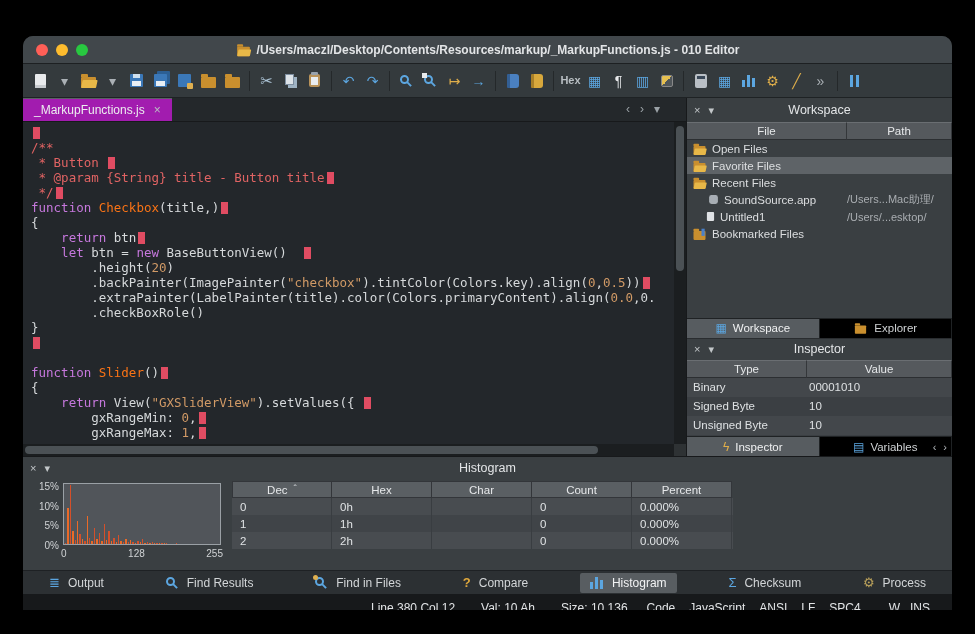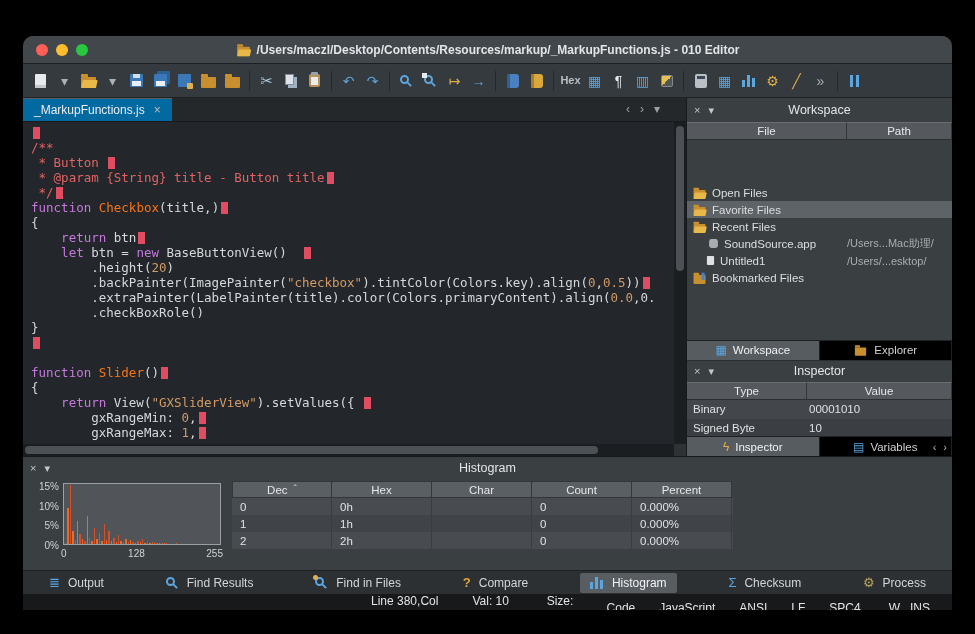--- a/index.html
+++ b/index.html
@@ -68,21 +68,21 @@
   .s-app { width:11px; height:11px; background:#a8aeb4; border-radius:3px; }
   .s-file { width:9px; height:11px; background:#dfe2e5; border-radius:1px; }
   .ttl { transform:scale(.85); }
 
   
   .main { height:358px; display:flex; flex:0 0 auto; }
   .left { width:663px; display:flex; flex-direction:column; position:relative; }
 
   .tabbar { height:24px; background:#24282b; border-bottom:1px solid #17191b;
             display:flex; align-items:flex-end; position:relative; }
-  .tab { height:23px; background:#0369a1; color:#eceeef; font-size:12px;
+  .tab { height:23px; background:#a21caf; color:#eceeef; font-size:12px;
          display:flex; align-items:center; gap:9px; padding:4px 11px; border-top:1px solid #5a6065; }
   .tabx { color:#b9bfc3; font-size:12px; }
   .tabnav { position:absolute; right:26px; top:5px; display:flex; gap:10px; }
   .tnav { color:#9aa1a6; font-size:12px; line-height:1; }
 
   .editor { height:322px; background:#23272b; padding:3px 0 0 8px; overflow:hidden;
             font-family:"DejaVu Sans Mono", monospace; font-size:12.5px; }
   .cl { height:15px; white-space:pre; line-height:15px; }
   .tk-c { color:#e06363; } .tk-k { color:#c678dd; } .tk-f { color:#f97316; }
   .tk-s { color:#d19a66; } .tk-n { color:#d19a66; } .tk-p { color:#d6d9db; }
@@ -101,21 +101,21 @@
   .pc { color:#c3c7ca; font-size:11px; line-height:1; }
   .ptitle { margin:0 auto; color:#e3e5e7; font-size:12.5px; }
 
   .thead { display:flex; height:18px; flex:0 0 auto; }
   .th { background:#55595d; border-right:1px solid #34373a; border-top:1px solid #6a6e72;
         border-bottom:1px solid #2c2f32; color:#e6e8ea; font-size:11.5px;
         display:flex; align-items:center; justify-content:center; }
   .thw0 { width:160px; } .thw1 { flex:1; }
   .thi0 { width:120px; } .thi1 { flex:1; }
 
-  .wrows { height:119px; flex:0 0 auto; overflow:hidden;margin-top:44px; }
+  .wrows { height:119px; flex:0 0 auto; overflow:hidden; }
   .wrow { height:17px; display:flex; align-items:center; font-size:11.5px; color:#dcdee0; }
   .wrow.sel { background:#5e6367; }
   .wname { width:160px; display:flex; align-items:center; gap:5px; padding-left:5px;
            overflow:hidden; white-space:nowrap; }
   .wname .shape { transform:scale(.8); }
   .wpath { flex:1; color:#a9adb1; overflow:hidden; white-space:nowrap; font-size:11px; }
   .wfill { flex:1; }
 
   .ptabs { height:20px; display:flex; background:#33373a; border-top:1px solid #1f2224; flex:0 0 auto; position:relative; }
   .ptab { flex:1; display:flex; align-items:center; justify-content:center; gap:6px;
@@ -162,21 +162,21 @@
           height:20px; padding:0 10px; border-radius:2px; }
   .btab.act { background:#585d61; color:#f2f3f4; }
   .btab .g { font-size:13px; }
   .bt-output { color:#5ca6e0; } .bt-compare { color:#e0a83c; font-weight:bold; }
   .bt-sigma { color:#5ca6e0; } .bt-gear { color:#b9a05a; }
 
   .statusbar { height:28px; background:#17191b; display:flex; align-items:center;
                color:#e2e4e6; font-size:12px; padding:0 18px; flex:0 0 auto; }
   .sgrp { display:flex; }
   .g1 { margin-left:330px; gap:26px; }
-  .g2 { margin-left:auto; gap:24px; }
+  .g2 { margin-left:auto; gap:14px; }
   .g3 { margin-left:28px; gap:10px; margin-right:4px; }
 </style>
 </head>
 <body>
 
 <div class="screen">
   <div class="window">
 
     <div class="titlebar">
       <div class="traffic">

